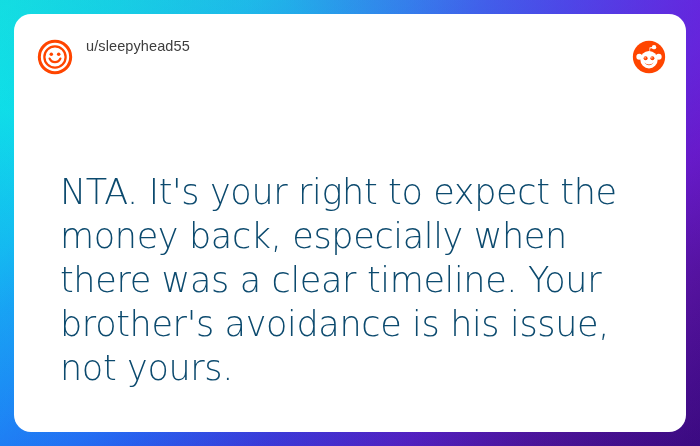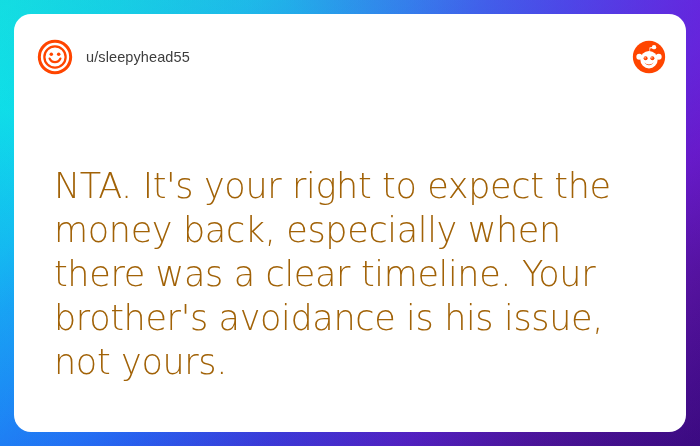--- a/index.html
+++ b/index.html
@@ -82,21 +82,21 @@
     right: 0;
     height: 86px;
     display: flex;
     align-items: center;
     padding: 0 20px 0 22px;
     box-sizing: border-box;
   }
 
   .author-block {
     display: flex;
-    align-items: center;
+    align-items: flex-start;
     gap: 12px;
   }
 
   .avatar {
     width: 38px;
     height: 38px;
     flex: 0 0 38px;
     display: block;
   }
 
@@ -121,24 +121,24 @@
   .card-body {
     position: absolute;
     left: 38px;
     right: 40px;
     top: 148px;
   }
 
   .quote-text {
     font-size: 35px;
     line-height: 1.26;
-    color: #a16207;
+    color: #0c4a6e;
     font-weight: 300;
     letter-spacing: -0.35px;
-    margin: 2px;
+    margin: 8px;
     font-family: "DejaVu Sans", "Liberation Sans", sans-serif;
     font-stretch: normal;
   }
 </style>
 </head>
 <body>
 
 <div id="stage">
 
   <div class="bg"></div>

